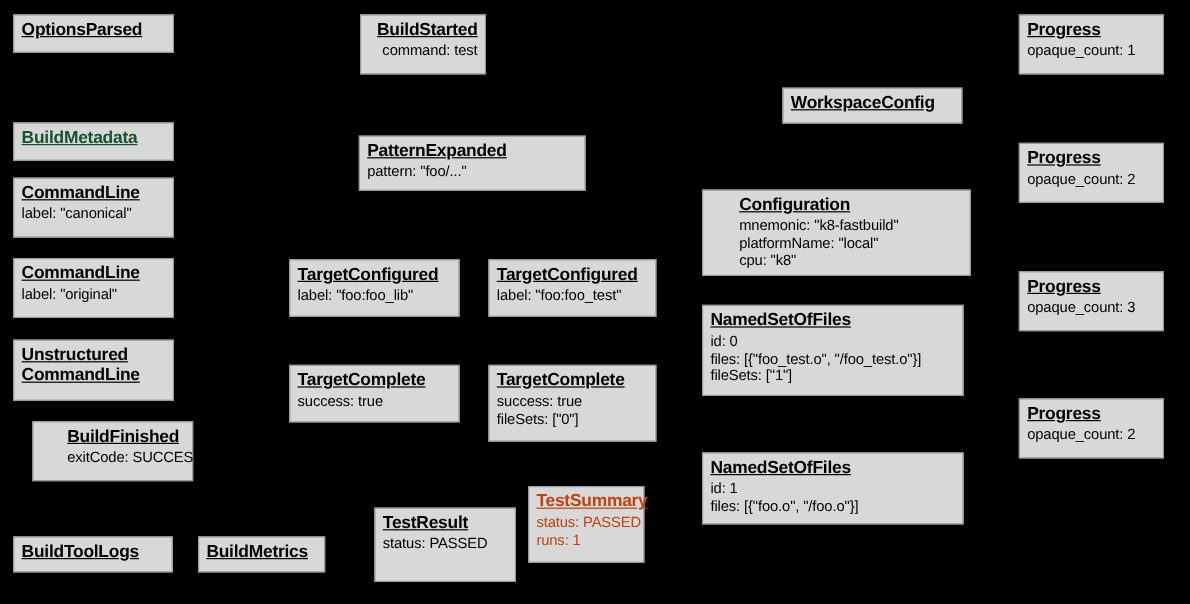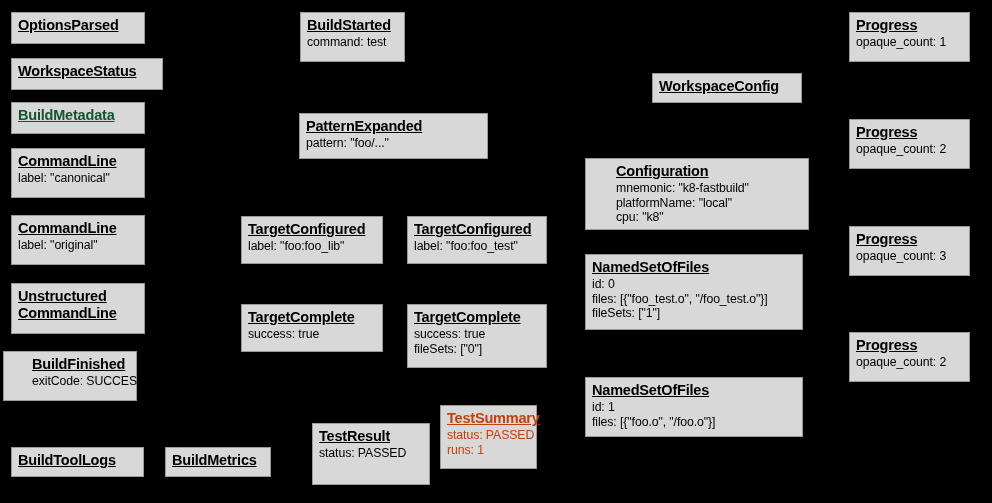--- a/index.html
+++ b/index.html
@@ -48,24 +48,20 @@
 </style>
 </head>
 <body>
 
 <div id="canvas" style="background: rgb(0, 0, 0);">
 
 <div class="node" style="left: 11px; top: 12px; width: 134px; height: 32px; background: rgb(216, 216, 216); border-color: rgb(154, 154, 154); color: rgb(0, 0, 0);">
       <span class="node-title">OptionsParsed</span>
       <span class="node-fields"></span>
     </div>
-    <div class="node" style="left: 11px; top: 58px; width: 152px; height: 32px; background: rgb(216, 216, 216); border-color: rgb(154, 154, 154); color: rgb(0, 0, 0);">
-      <span class="node-title">WorkspaceStatus</span>
-      <span class="node-fields"></span>
-    </div>
     <div class="node" style="left: 11px; top: 102px; width: 134px; height: 32px; background: rgb(216, 216, 216); border-color: rgb(154, 154, 154); color: #14532d;">
       <span class="node-title">BuildMetadata</span>
       <span class="node-fields"></span>
     </div>
     <div class="node" style="left: 11px; top: 148px; width: 134px; height: 50px; background: rgb(216, 216, 216); border-color: rgb(154, 154, 154); color: rgb(0, 0, 0);">
       <span class="node-title">CommandLine</span>
       <span class="node-fields">
         <span class="node-field">label: "canonical"</span>
       </span>
     </div>
@@ -73,35 +69,35 @@
       <span class="node-title">CommandLine</span>
       <span class="node-fields">
         <span class="node-field">label: "original"</span>
       </span>
     </div>
     <div class="node" style="left: 11px; top: 283px; width: 134px; height: 51px; background: rgb(216, 216, 216); border-color: rgb(154, 154, 154); color: rgb(0, 0, 0);">
       <span class="node-title">Unstructured
 CommandLine</span>
       <span class="node-fields"></span>
     </div>
-    <div class="node" style="left: 3px; top: 351px; width: 134px; height: 50px; background: rgb(216, 216, 216); border-color: rgb(154, 154, 154); color: rgb(0, 0, 0); padding-left: 28px;">
+    <div class="node" style="left: 27px; top: 351px; width: 134px; height: 50px; background: rgb(216, 216, 216); border-color: rgb(154, 154, 154); color: rgb(0, 0, 0); padding-left: 28px;">
       <span class="node-title">BuildFinished</span>
       <span class="node-fields">
         <span class="node-field">exitCode: SUCCESS</span>
       </span>
     </div>
     <div class="node" style="left: 11px; top: 447px; width: 133px; height: 30px; background: rgb(216, 216, 216); border-color: rgb(154, 154, 154); color: rgb(0, 0, 0);">
       <span class="node-title">BuildToolLogs</span>
       <span class="node-fields"></span>
     </div>
     <div class="node" style="left: 165px; top: 447px; width: 106px; height: 30px; background: rgb(216, 216, 216); border-color: rgb(154, 154, 154); color: rgb(0, 0, 0);">
       <span class="node-title">BuildMetrics</span>
       <span class="node-fields"></span>
     </div>
-    <div class="node" style="left: 300px; top: 12px; width: 105px; height: 50px; background: rgb(216, 216, 216); border-color: rgb(154, 154, 154); color: rgb(0, 0, 0);">
+    <div class="node" style="left: 300px; top: 12px; width: 105px; height: 50px; background: rgb(216, 216, 216); border-color: rgb(154, 154, 154); color: rgb(0, 0, 0); text-align: right;">
       <span class="node-title">BuildStarted</span>
       <span class="node-fields">
         <span class="node-field">command: test</span>
       </span>
     </div>
     <div class="node" style="left: 299px; top: 113px; width: 189px; height: 46px; background: rgb(216, 216, 216); border-color: rgb(154, 154, 154); color: rgb(0, 0, 0);">
       <span class="node-title">PatternExpanded</span>
       <span class="node-fields">
         <span class="node-field">pattern: "foo/..."</span>
       </span>

